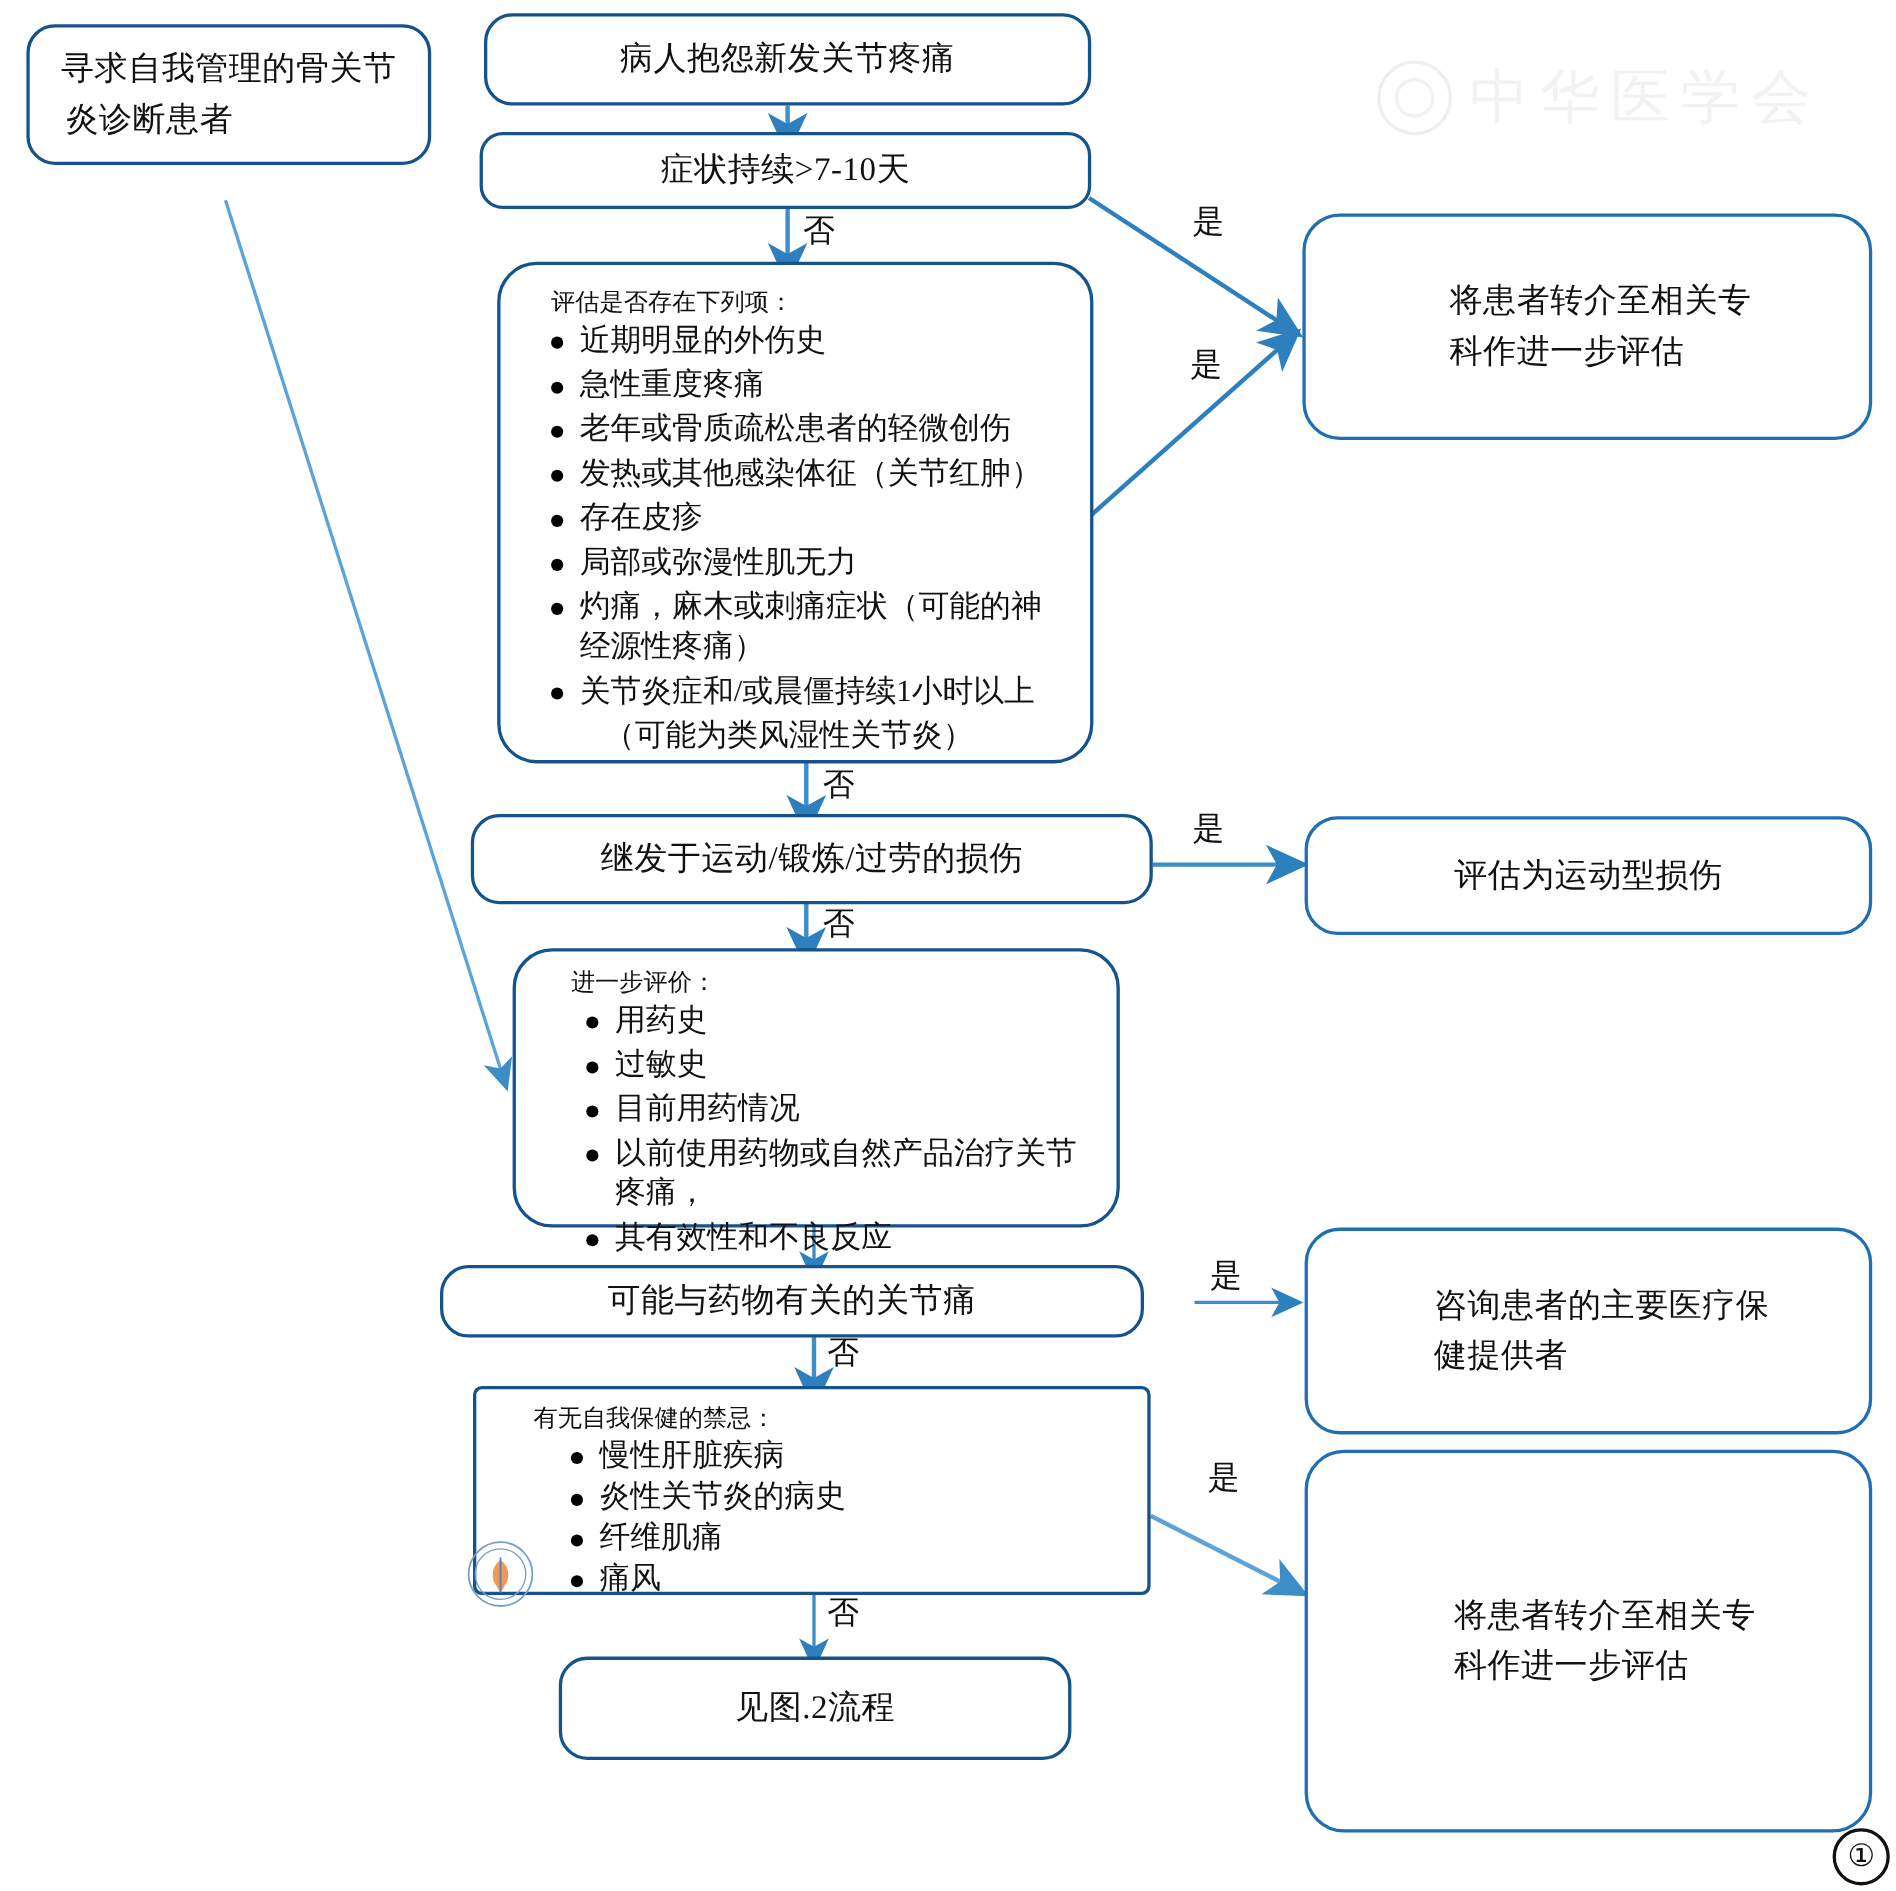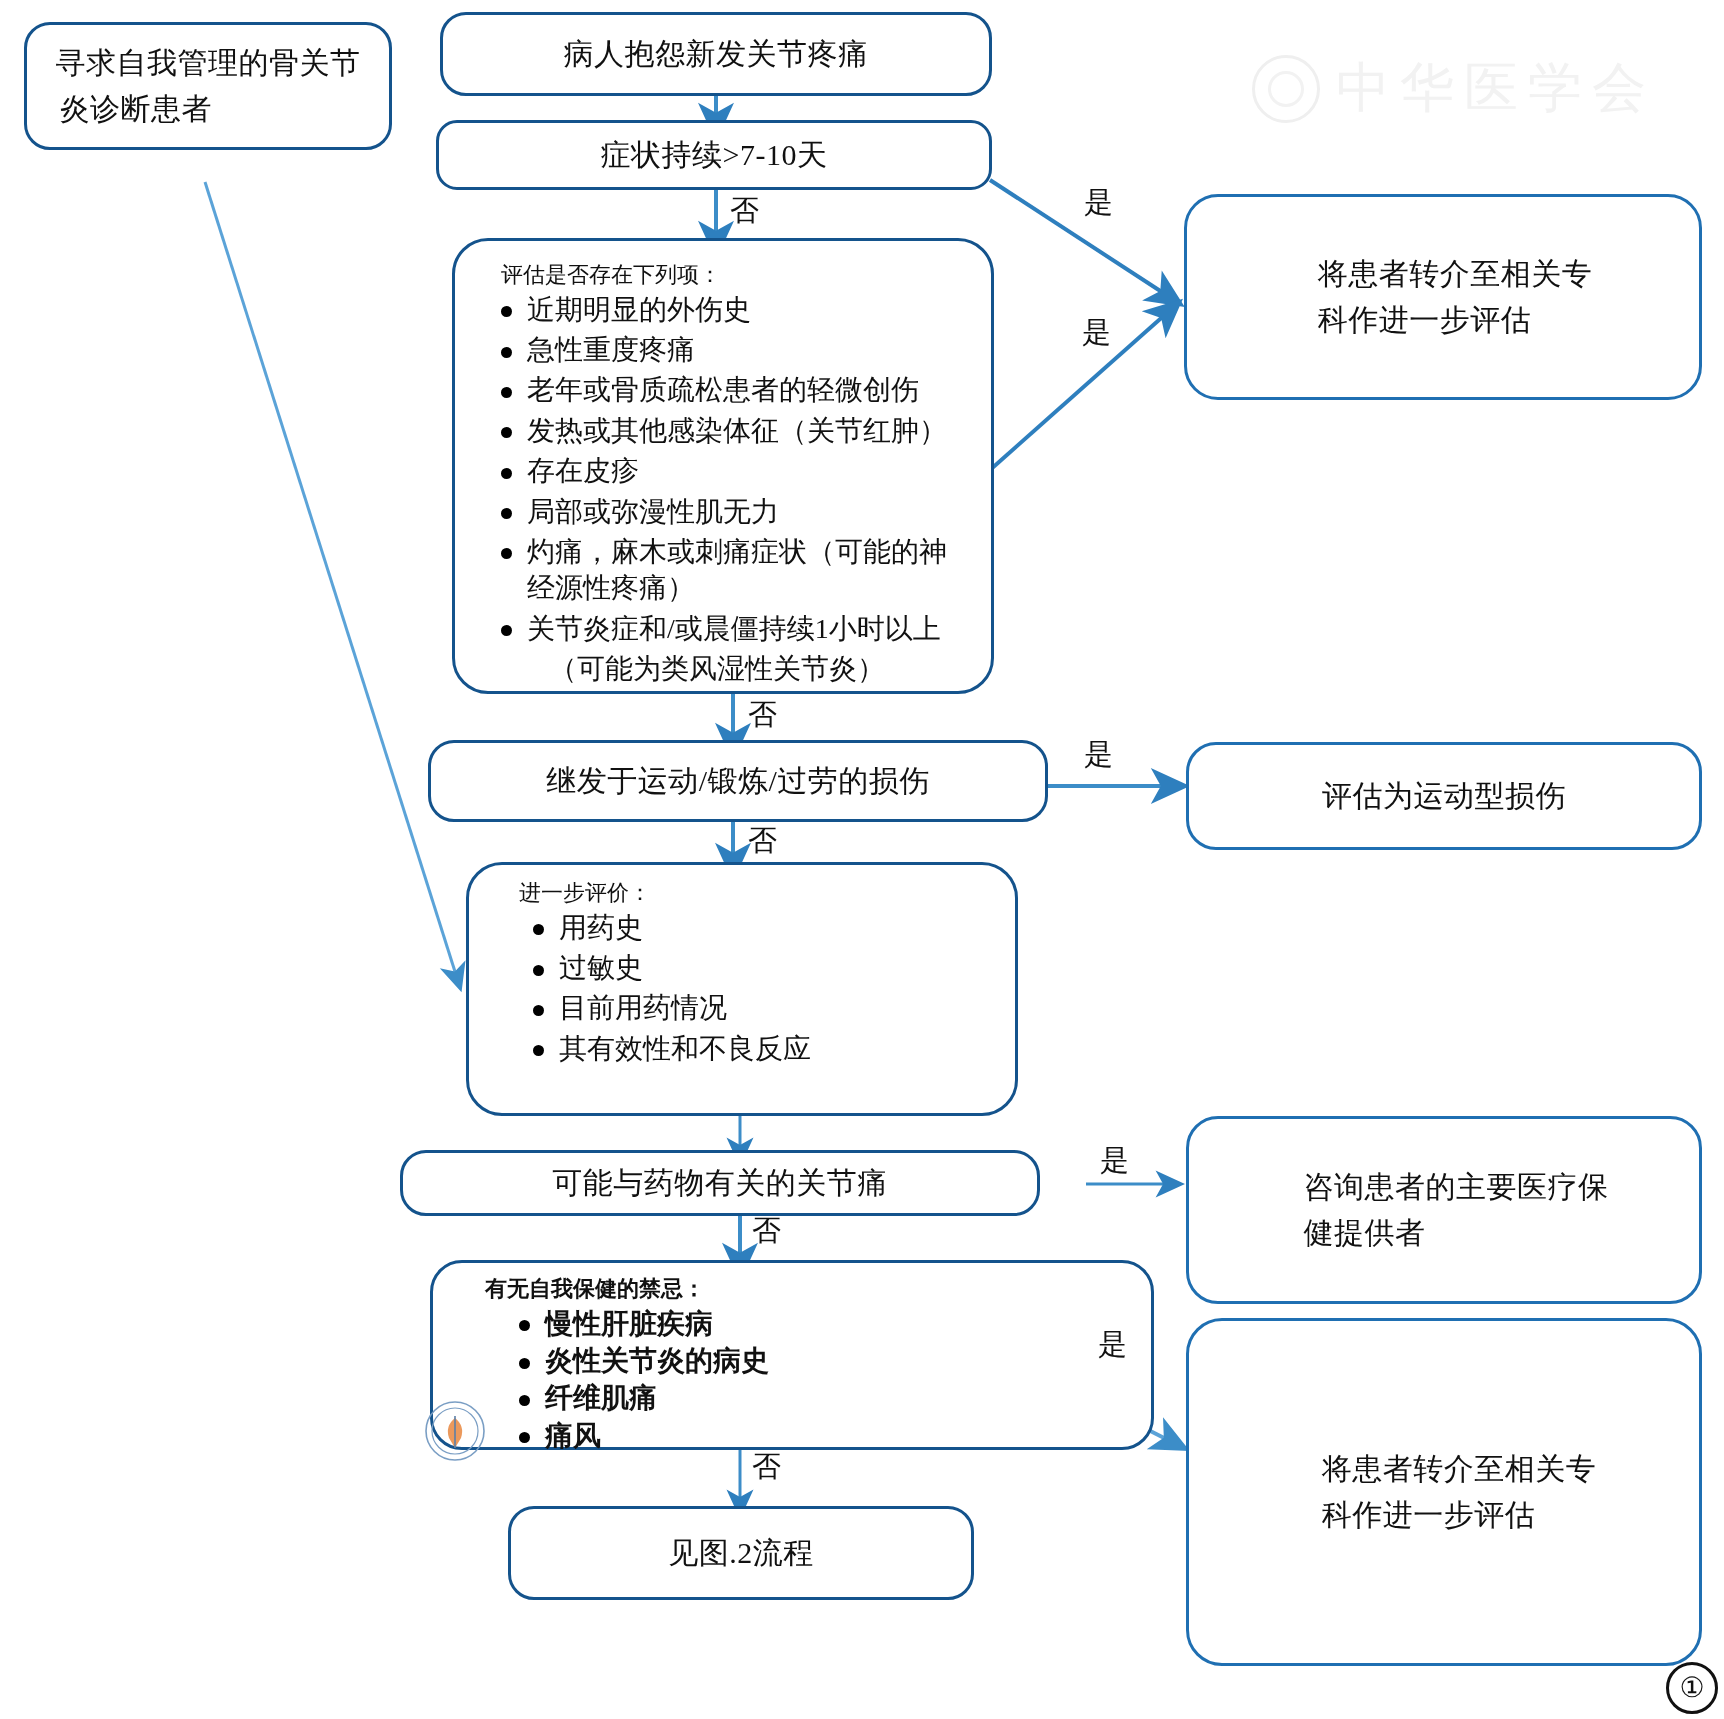--- a/index.html
+++ b/index.html
@@ -221,29 +221,30 @@
   <div class="node dark" style="left:428px;top:740px;width:620px;height:82px;">
     <div class="txt">继发于运动/锻炼/过劳的损伤</div>
   </div>
 
   <div class="node dark list" style="left:466px;top:862px;width:552px;height:254px;border-radius:36px;padding-top:10px;">
     <div class="head" style="margin-left:22px;">进一步评价：</div>
     <ul>
       <li style="margin-left:18px;">用药史</li>
       <li style="margin-left:18px;">过敏史</li>
       <li style="margin-left:18px;">目前用药情况</li>
+      <li style="margin-left:18px;">以前使用药物或自然产品治疗关节疼痛，</li>
       <li style="margin-left:18px;">其有效性和不良反应</li>
     </ul>
   </div>
 
   <div class="node dark" style="left:400px;top:1150px;width:640px;height:66px;">
     <div class="txt">可能与药物有关的关节痛</div>
   </div>
 
-  <div class="node dark list tight" style="left:430px;top:1260px;width:724px;height:190px;border-radius:32px;padding-top:8px;font-weight:bold;">
+  <div class="node dark list tight" style="left:430px;top:1260px;width:616px;height:190px;border-radius:8px;padding-top:8px;">
     <div class="head" style="margin-left:24px;">有无自我保健的禁忌：</div>
     <ul>
       <li style="margin-left:40px;">慢性肝脏疾病</li>
       <li style="margin-left:40px;">炎性关节炎的病史</li>
       <li style="margin-left:40px;">纤维肌痛</li>
       <li style="margin-left:40px;">痛风</li>
     </ul>
   </div>
 
   <div class="node dark" style="left:508px;top:1506px;width:466px;height:94px;">

